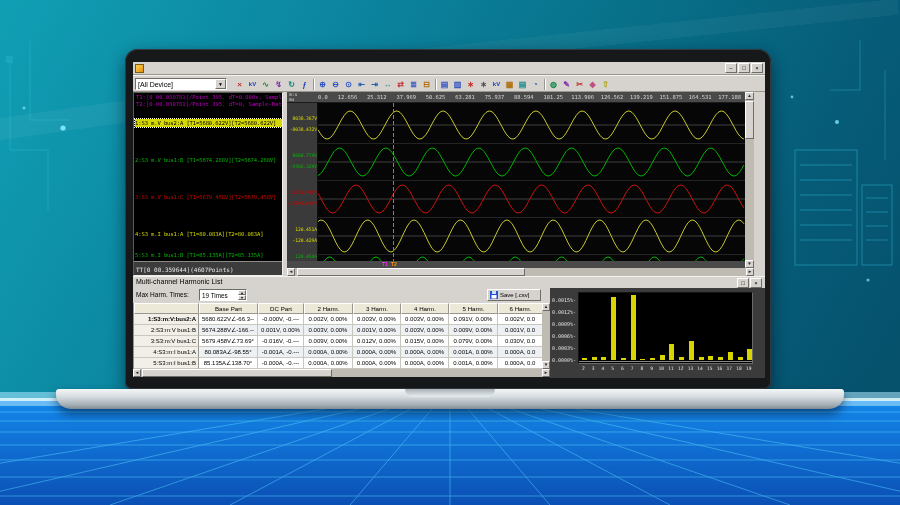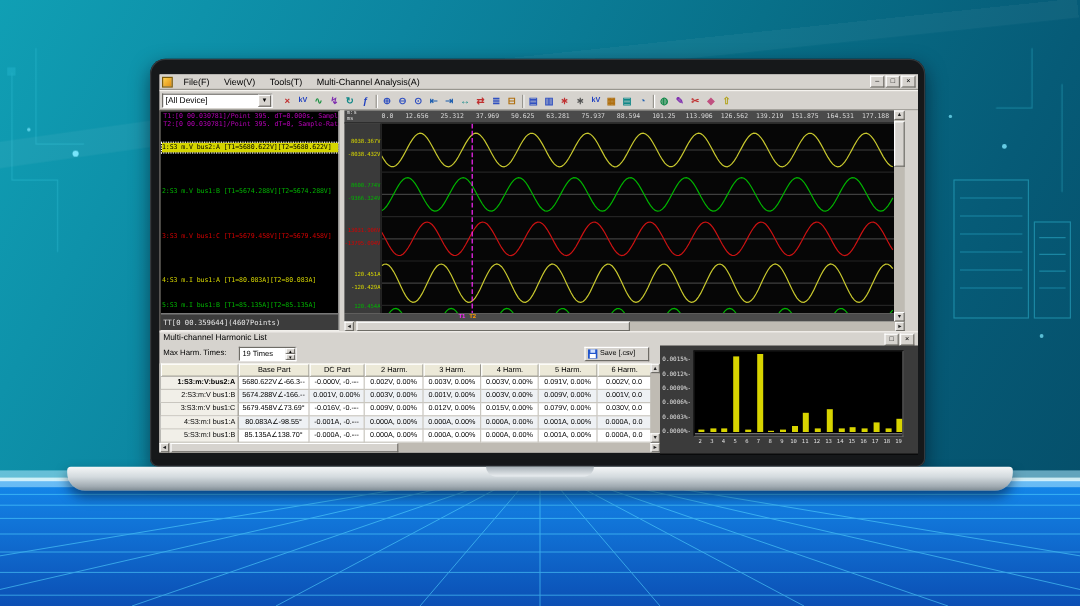--- a/index.html
+++ b/index.html
@@ -149,26 +149,20 @@
   </svg>
 
   <div id="bezel" class="abs"></div>
   <div id="base" class="abs"></div>
   <div id="notch" class="abs"></div>
 
   <div id="app" class="abs">
 
     <div id="menubar" class="abs">
       <div id="app-icon" class="abs"></div>
-      <div id="menu-items" class="abs">
-          <span class="menu-item">File(F)</span>
-          <span class="menu-item">View(V)</span>
-          <span class="menu-item">Tools(T)</span>
-          <span class="menu-item">Multi-Channel Analysis(A)</span>
-        </div>
       <div id="win-controls" class="abs">
           <div class="wbtn">–</div>
           <div class="wbtn">□</div>
           <div class="wbtn">×</div>
         </div>
     </div>
 
     <div id="toolbarbar" class="abs">
       <div id="device-select" class="abs">
         <span id="device-value" class="abs">[All Device]</span>

